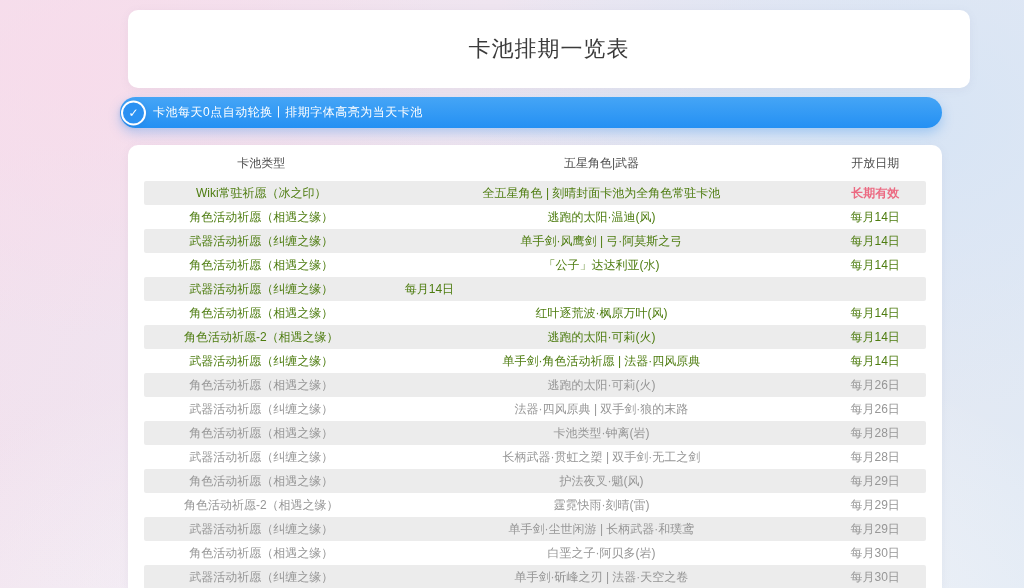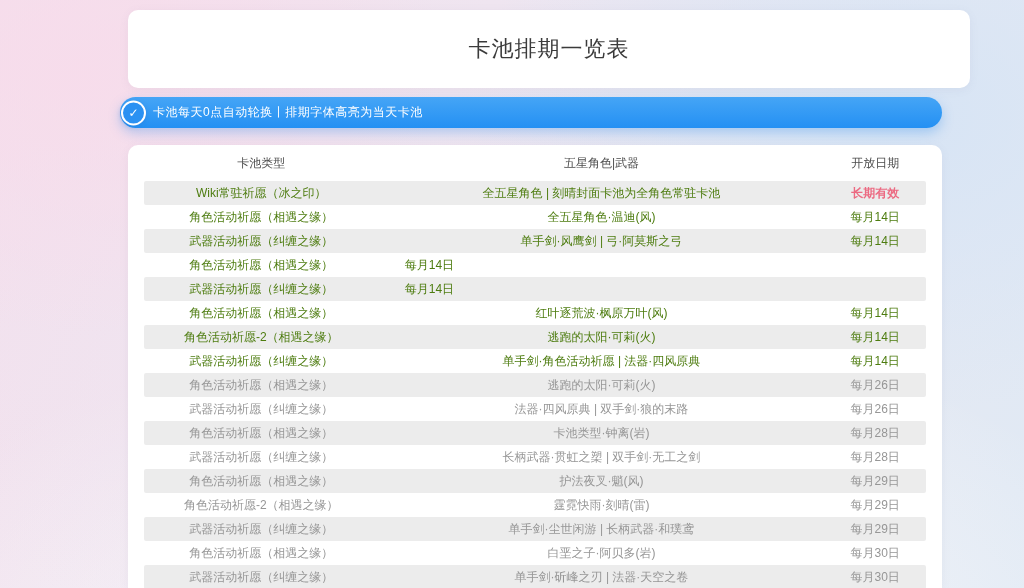--- a/index.html
+++ b/index.html
@@ -84,30 +84,31 @@
     <div class="cell c2">开放日期</div>
   </div>
   <div>
       <div class="trow striped hl">
         <div class="cell c0">Wiki常驻祈愿（冰之印）</div>
         <div class="cell c1">全五星角色 | 刻晴封面卡池为全角色常驻卡池</div>
         <div class="cell c2 bold-date">长期有效</div>
       </div>
       <div class="trow hl">
         <div class="cell c0">角色活动祈愿（相遇之缘）</div>
-        <div class="cell c1">全五星角色·温迪(风)</div>
+        <div class="cell c1">逃跑的太阳·温迪(风)</div>
         <div class="cell c2">每月14日</div>
       </div>
       <div class="trow striped hl">
         <div class="cell c0">武器活动祈愿（纠缠之缘）</div>
         <div class="cell c1">单手剑·风鹰剑 | 弓·阿莫斯之弓</div>
         <div class="cell c2">每月14日</div>
       </div>
       <div class="trow hl">
         <div class="cell c0">角色活动祈愿（相遇之缘）</div>
+        <div class="cell c1">「公子」达达利亚(水)</div>
         <div class="cell c2">每月14日</div>
       </div>
       <div class="trow striped hl">
         <div class="cell c0">武器活动祈愿（纠缠之缘）</div>
         <div class="cell c2">每月14日</div>
       </div>
       <div class="trow hl">
         <div class="cell c0">角色活动祈愿（相遇之缘）</div>
         <div class="cell c1">红叶逐荒波·枫原万叶(风)</div>
         <div class="cell c2">每月14日</div>

